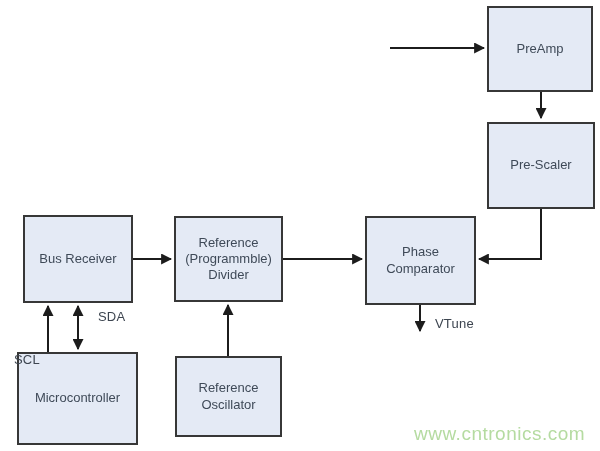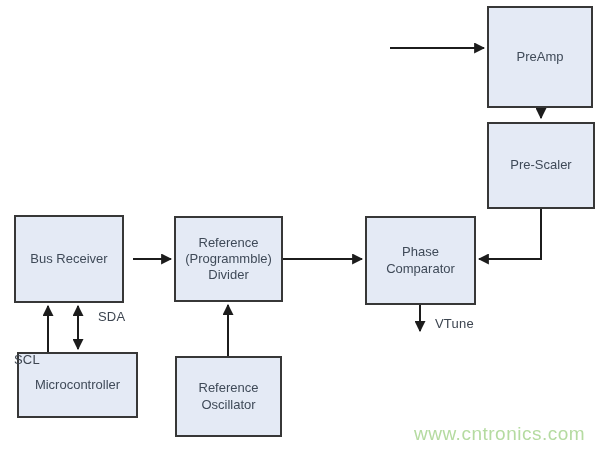--- a/index.html
+++ b/index.html
@@ -75,44 +75,44 @@
 
     <line x1="228" y1="356" x2="228" y2="305" marker-end="url(#arrow)"></line>
 
     <line x1="48" y1="352" x2="48" y2="306" marker-end="url(#arrow)"></line>
 
     <line x1="78" y1="349" x2="78" y2="306" marker-start="url(#arrow)" marker-end="url(#arrow)"></line>
 
     <line x1="420" y1="303" x2="420" y2="331" marker-end="url(#arrow)"></line>
   </svg>
 
-  <div class="box" style="left:14px;top:215px;width:110px;height:88px;">
+  <div class="box" style="left:23px;top:215px;width:110px;height:88px;">
     <span>Bus Receiver</span>
   </div>
 
   <div class="box" style="left:174px;top:216px;width:109px;height:86px;">
     <span>Reference
 (Programmble)
 Divider</span>
   </div>
 
   <div class="box" style="left:365px;top:216px;width:111px;height:89px;">
     <span>Phase
 Comparator</span>
   </div>
 
-  <div class="box" style="left:487px;top:6px;width:106px;height:102px;">
+  <div class="box" style="left:487px;top:6px;width:106px;height:86px;">
     <span>PreAmp</span>
   </div>
 
   <div class="box" style="left:487px;top:122px;width:108px;height:87px;">
     <span>Pre-Scaler</span>
   </div>
 
-  <div class="box" style="left:17px;top:352px;width:121px;height:66px;">
+  <div class="box" style="left:17px;top:352px;width:121px;height:93px;">
     <span>Microcontroller</span>
   </div>
 
   <div class="box" style="left:175px;top:356px;width:107px;height:81px;">
     <span>Reference
 Oscillator</span>
   </div>
 
 
   <div class="floating-label" style="left:14px;top:309px;margin-top:43px;">SCL</div>

